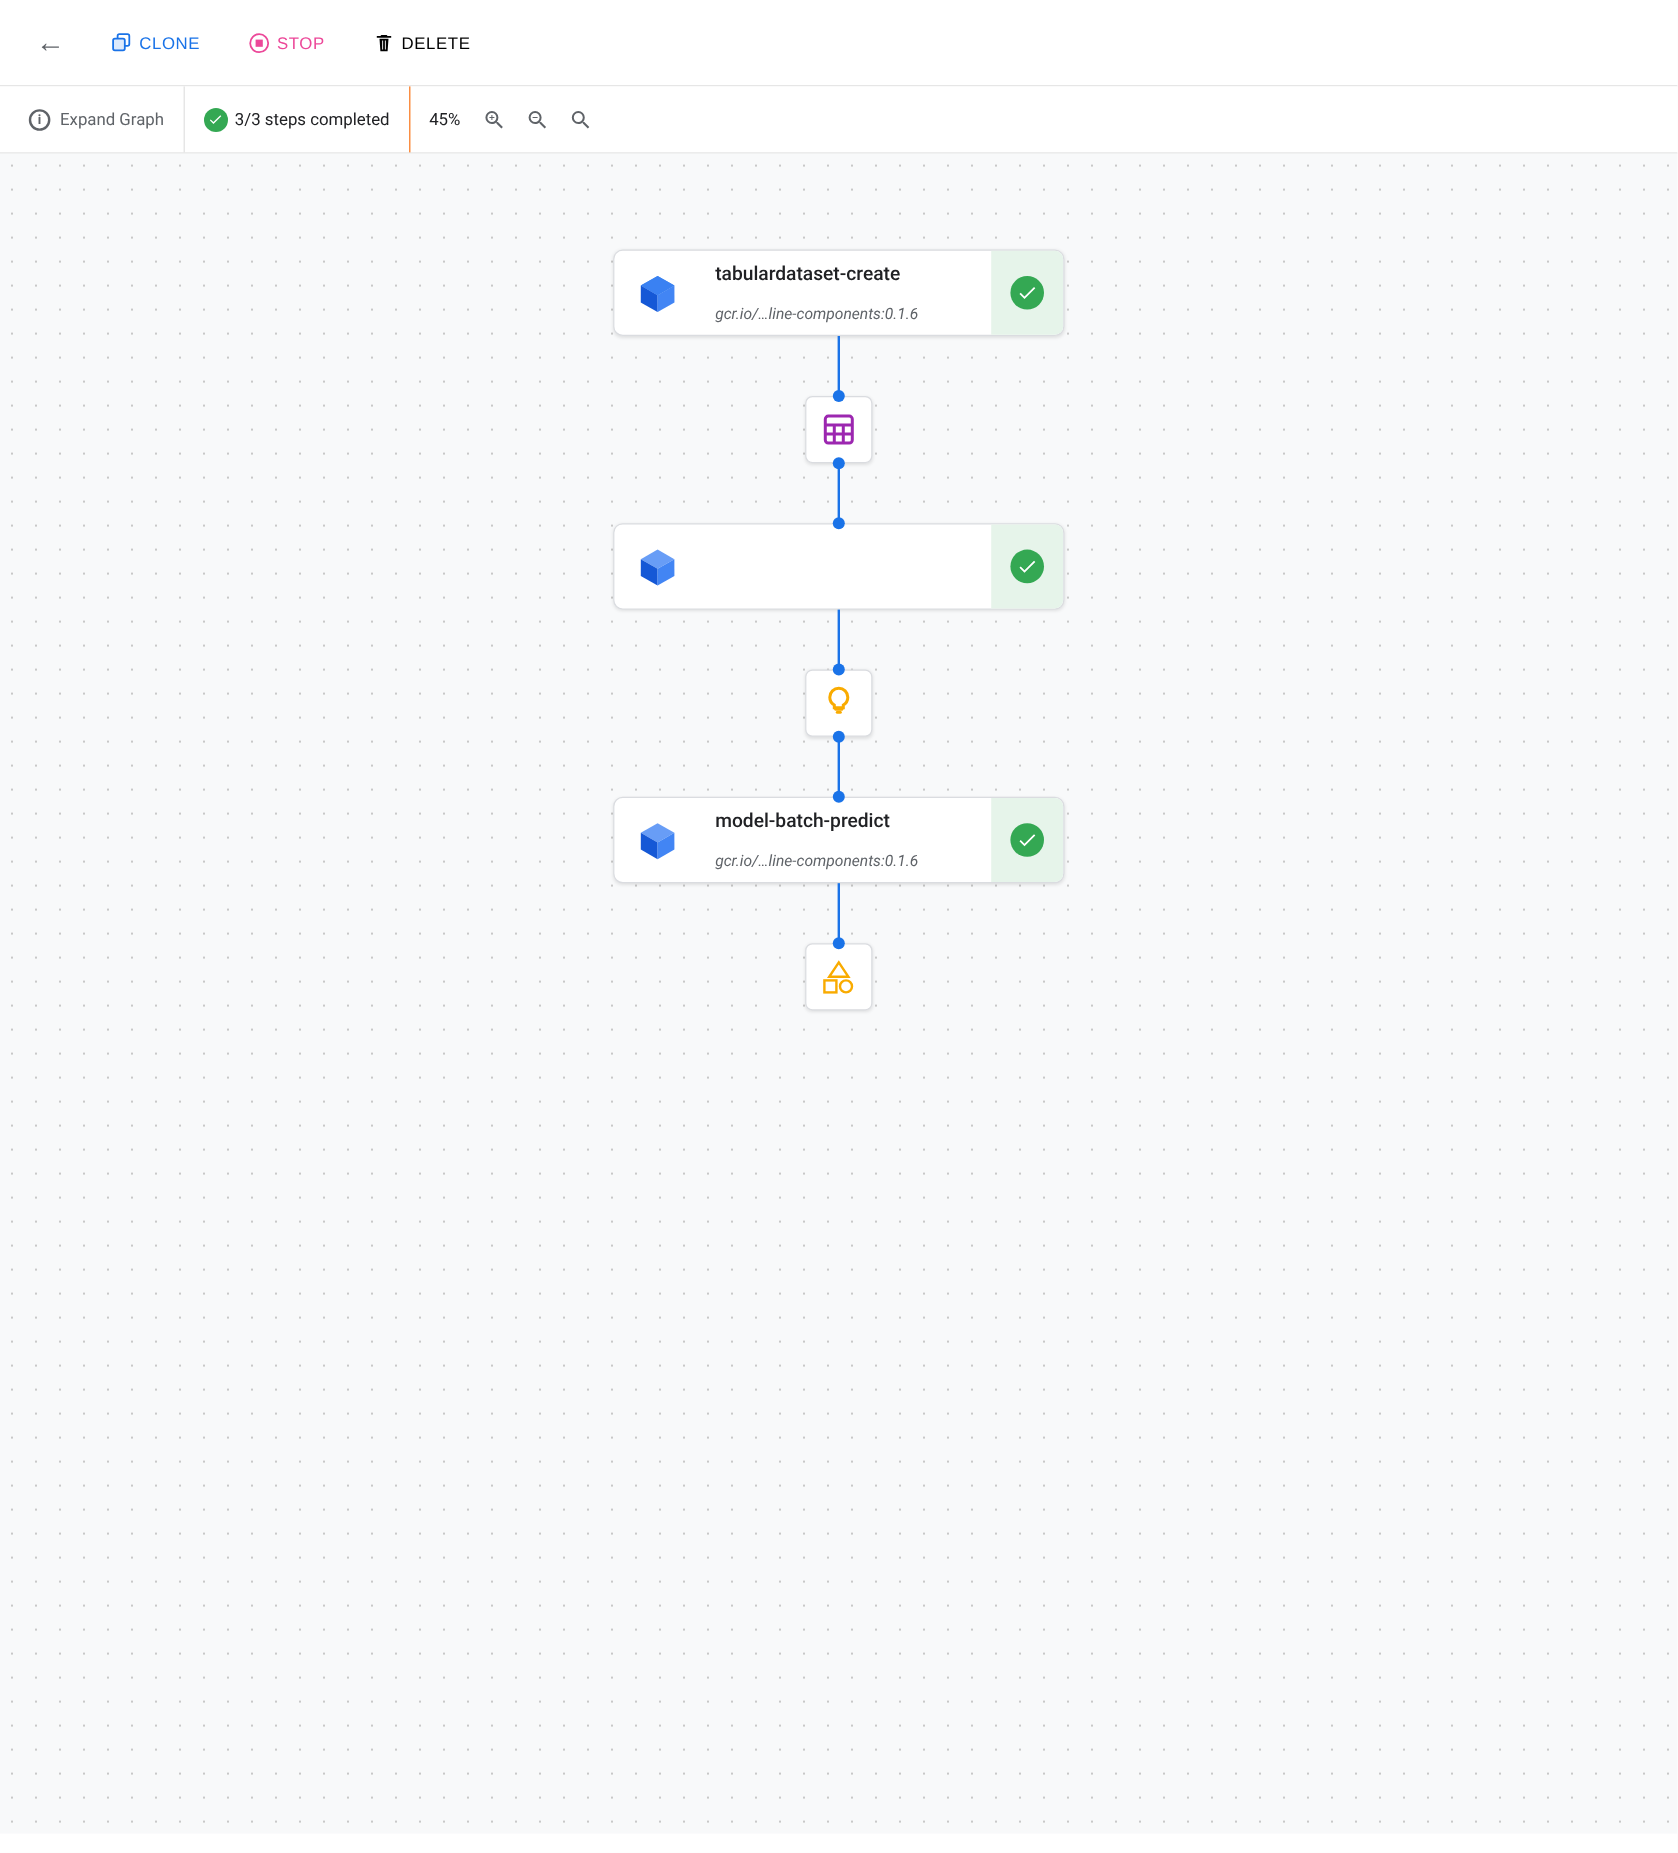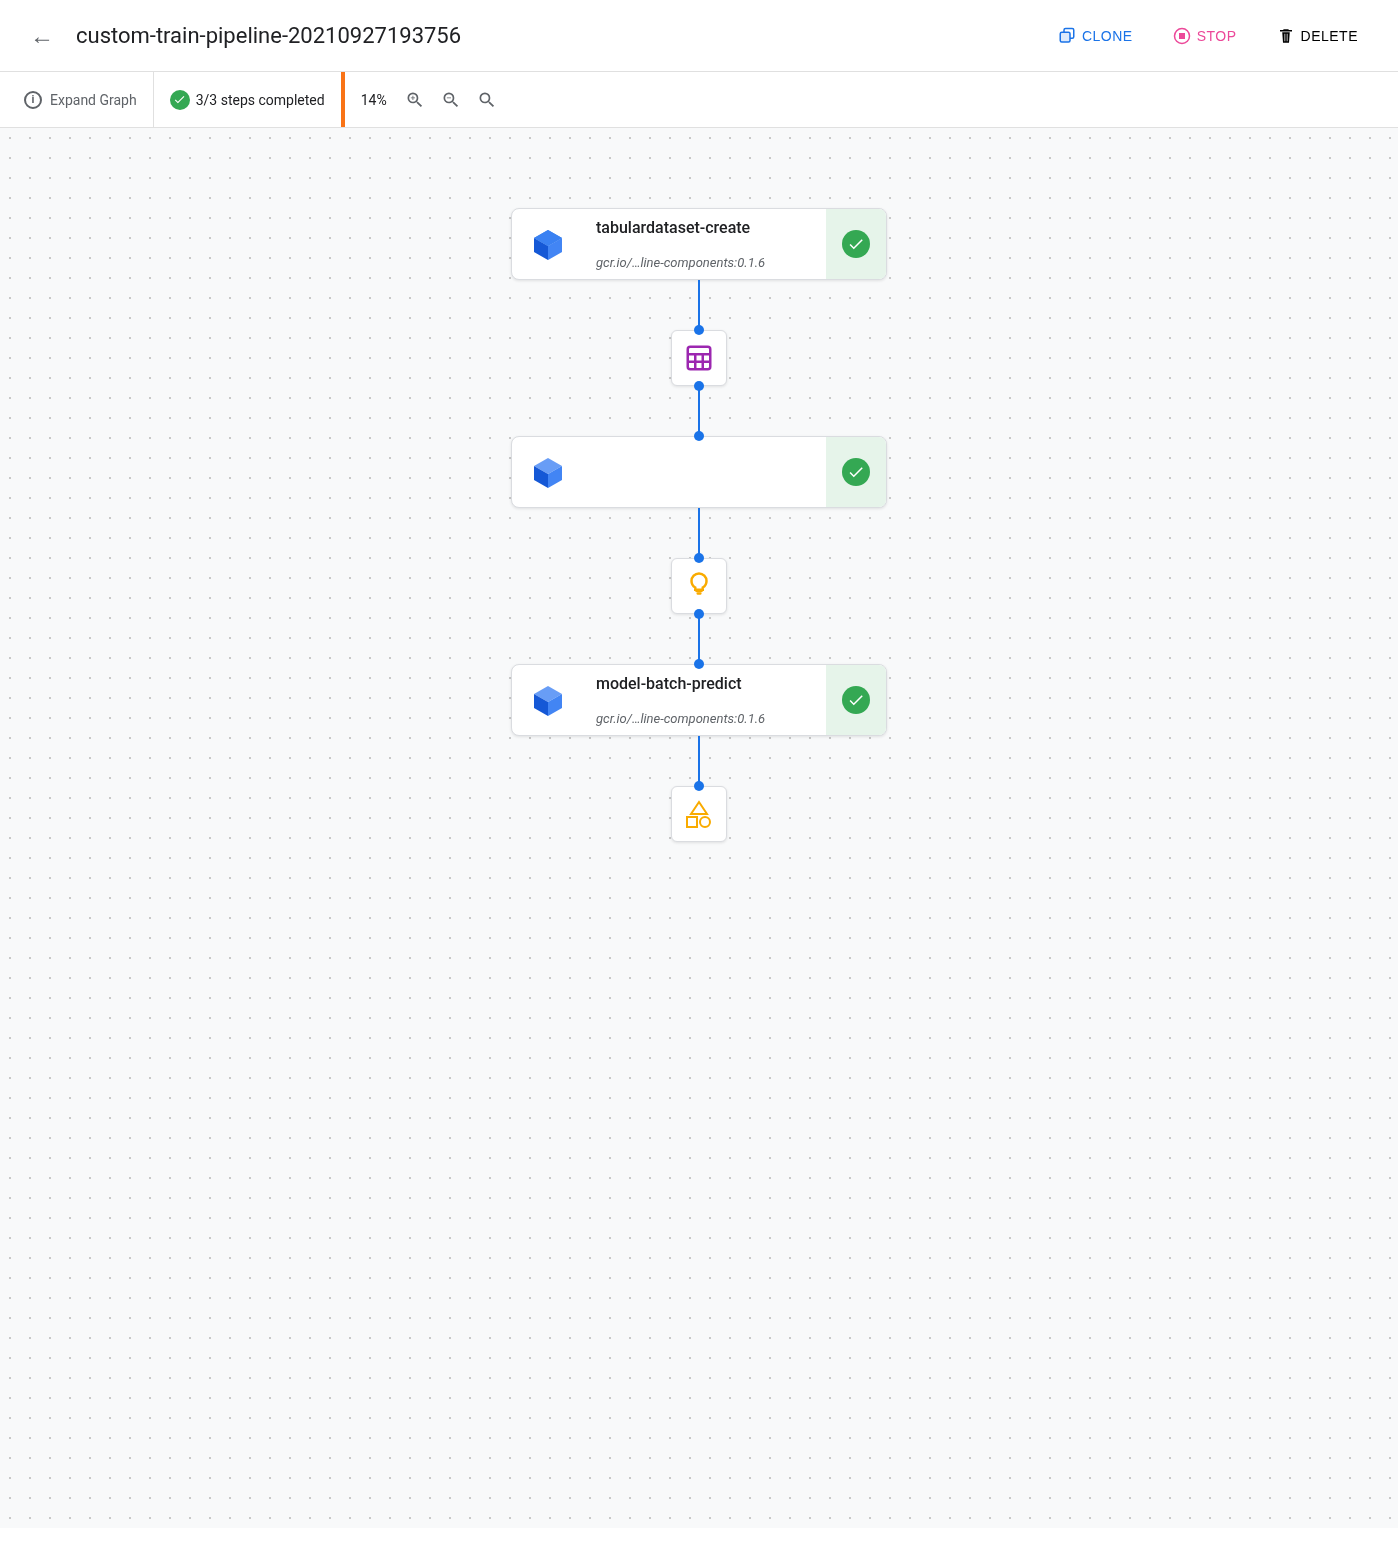--- a/index.html
+++ b/index.html
@@ -99,21 +99,21 @@
       font-weight: bold;
     }
     .status-badge {
       display: flex;
       align-items: center;
       gap: 6px;
       padding: 0 16px;
       height: 100%;
       font-size: 14px;
       color: #202124;
-      border-right: 4px solid #f97316;
+      border-right: 1px solid #f97316;
       justify-content: space-between;
     }
     .check-circle {
       width: 20px;
       height: 20px;
       background: #34a853;
       border-radius: 50%;
       display: flex;
       align-items: center;
       justify-content: center;
@@ -276,21 +276,20 @@
     }
 
   </style>
 </head>
 <body>
 
 <div class="header">
   <button class="back-btn" title="Back">
     <span class="back-arrow">←</span>
   </button>
-  <h1 class="page-title">custom-train-pipeline-20210927193756</h1>
   <div class="header-actions">
     <button class="action-btn clone">
       <svg viewBox="0 0 24 24" fill="currentColor">
         <rect x="8" y="2" width="13" height="13" rx="2" fill="none" stroke="currentColor" stroke-width="2"></rect>
         <rect x="3" y="7" width="13" height="13" rx="2" fill="white" stroke="currentColor" stroke-width="2"></rect>
         <rect x="3" y="7" width="13" height="13" rx="2" fill="currentColor" opacity="0.15"></rect>
       </svg>
       <span>CLONE</span>
     </button>
     <button class="action-btn stop">
@@ -316,21 +315,21 @@
   </div>
   <div class="status-badge">
     <div class="check-circle">
       <svg viewBox="0 0 24 24">
           <path d="M9 16.17L4.83 12l-1.42 1.41L9 19 21 7l-1.41-1.41z"></path>
         </svg>
     </div>
     <span>3/3 steps completed</span>
   </div>
   <div class="zoom-wrap">
-    <span class="zoom-pct">14%</span>
+    <span class="zoom-pct">45%</span>
     <button class="zoom-btn">
       <svg width="20" height="20" viewBox="0 0 24 24" fill="#5f6368">
         <path d="M15.5 14h-.79l-.28-.27A6.471 6.471 0 0016 9.5 6.5 6.5 0 109.5 16c1.61 0 3.09-.59 4.23-1.57l.27.28v.79l5 4.99L20.49 19l-4.99-5zm-6 0C7.01 14 5 11.99 5 9.5S7.01 5 9.5 5 14 7.01 14 9.5 11.99 14 9.5 14zm.5-7H9v2H7v1h2v2h1v-2h2V9h-2V7z"></path>
       </svg>
     </button>
     <button class="zoom-btn">
       <svg width="20" height="20" viewBox="0 0 24 24" fill="#5f6368">
         <path d="M15.5 14h-.79l-.28-.27A6.471 6.471 0 0016 9.5 6.5 6.5 0 109.5 16c1.61 0 3.09-.59 4.23-1.57l.27.28v.79l5 4.99L20.49 19l-4.99-5zm-6 0C7.01 14 5 11.99 5 9.5S7.01 5 9.5 5 14 7.01 14 9.5 11.99 14 9.5 14zM7 9h5v1H7z"></path>
       </svg>
     </button>

